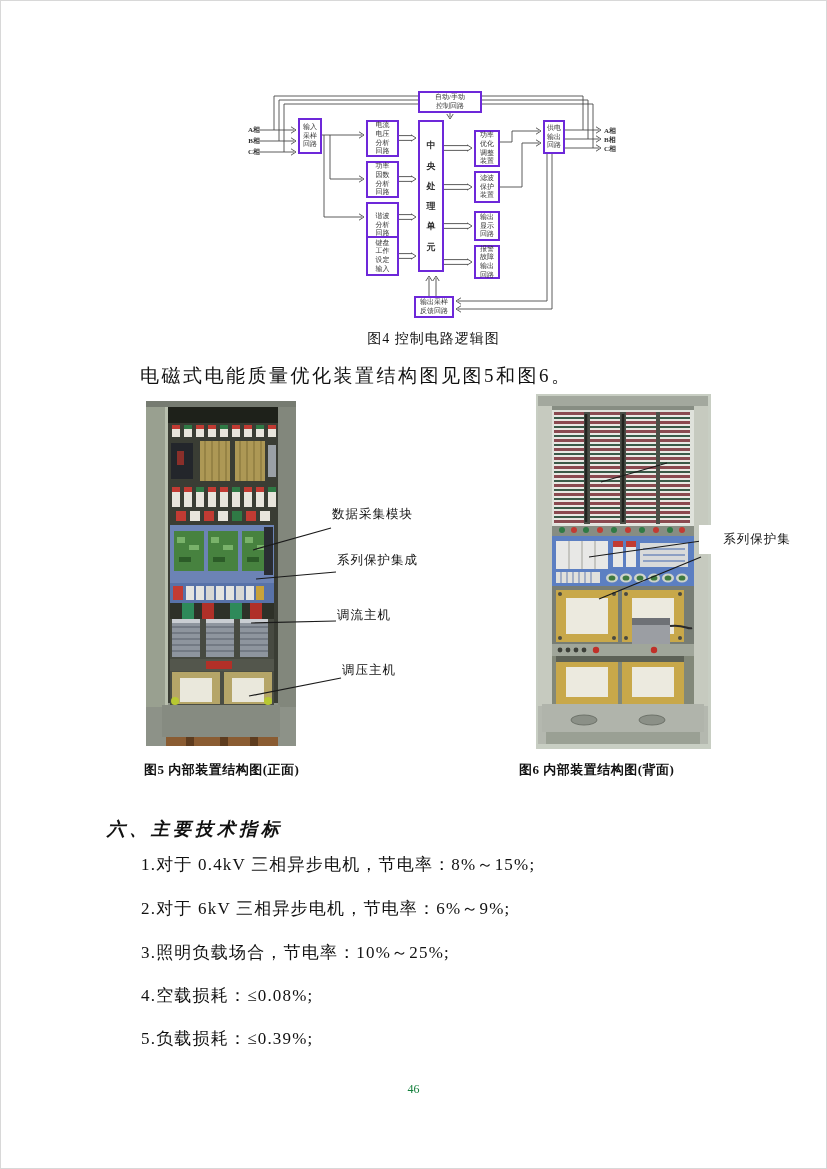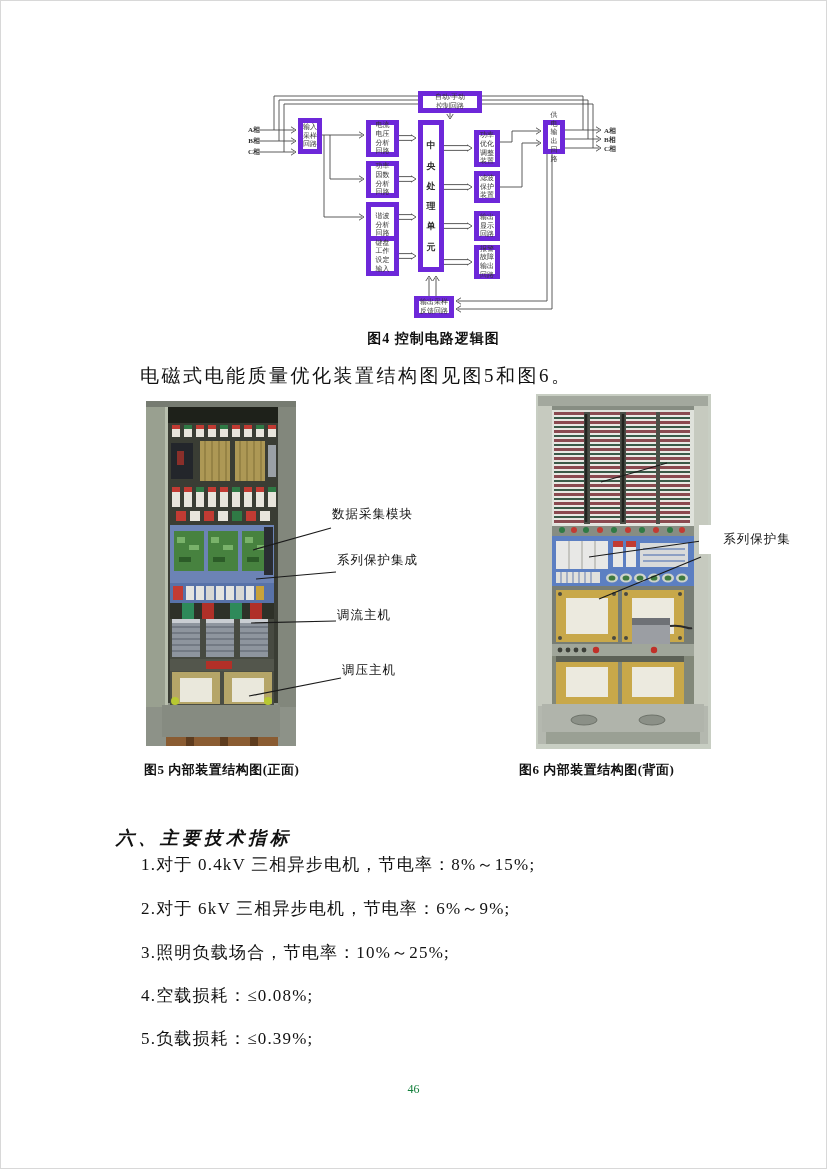--- a/index.html
+++ b/index.html
@@ -5,40 +5,40 @@
   html,body{margin:0;padding:0;background:#e9e9e9;}
   .page{
     position:relative;width:827px;height:1169px;margin:0 auto;background:#ffffff;
     font-family:"Liberation Serif","DejaVu Serif",serif;color:#1a1a1a;
     border:1px solid #d8d8d8;box-sizing:border-box;overflow:hidden;
   }
   
   .fig4{position:absolute;left:245px;top:84px;width:380px;height:252px;}
   .fig4 svg{position:absolute;left:0;top:0;}
   .dbox{
-    position:absolute;border:5px solid #6d28d9;background:#fff;
+    position:absolute;border:2px solid #6d28d9;background:#fff;
     display:flex;align-items:center;justify-content:center;text-align:center;
     font-size:7px;line-height:1.25;color:#333;box-sizing:border-box;white-space:pre-line;
   }
   .cpu{font-size:9px;line-height:2.25;letter-spacing:0;font-weight:bold;color:#2d2d2d;}
   .phase{position:absolute;font-size:7px;color:#333;width:14px;text-align:right;line-height:10px;font-weight:bold;}
   .phase.out{text-align:left;}
   .f4caption{position:absolute;left:40px;right:0;top:329px;text-align:center;
-    font-size:14px;font-weight:bold;letter-spacing:1px;color:#111;}
+    font-size:14px;font-weight:normal;letter-spacing:1px;color:#111;}
   
   .intro{position:absolute;left:139px;top:362px;margin:0;font-size:19px;letter-spacing:2.5px;color:#111;}
   
   .figwrap{position:absolute;}
   .figwrap .photo{position:absolute;z-index:1;}
   .figwrap .callouts{position:absolute;left:0;top:0;z-index:2;}
   .plabel{position:absolute;z-index:3;font-size:12.5px;color:#111;letter-spacing:1px;white-space:nowrap;}
   .plabel.boxed{background:#fff;padding:6px 8px;}
   .figcap{position:absolute;font-size:13px;font-weight:bold;color:#111;letter-spacing:.5px;white-space:nowrap;}
   
-  .sec-title{position:absolute;left:99px;top:809px;margin:16px;font-size:18px;font-weight:bold;
+  .sec-title{position:absolute;left:99px;top:809px;margin:7px;font-size:18px;font-weight:bold;
     font-style:italic;letter-spacing:4px;color:#111;}
   .item{position:absolute;left:140px;font-size:17px;letter-spacing:1.2px;color:#111;white-space:nowrap;}
   .pageno{position:absolute;left:0;right:0;top:1081px;text-align:center;font-size:12px;color:#15803d;}
 </style>
 </head>
 <body>
 
 <div class="page">
 
   <section class="fig4">

